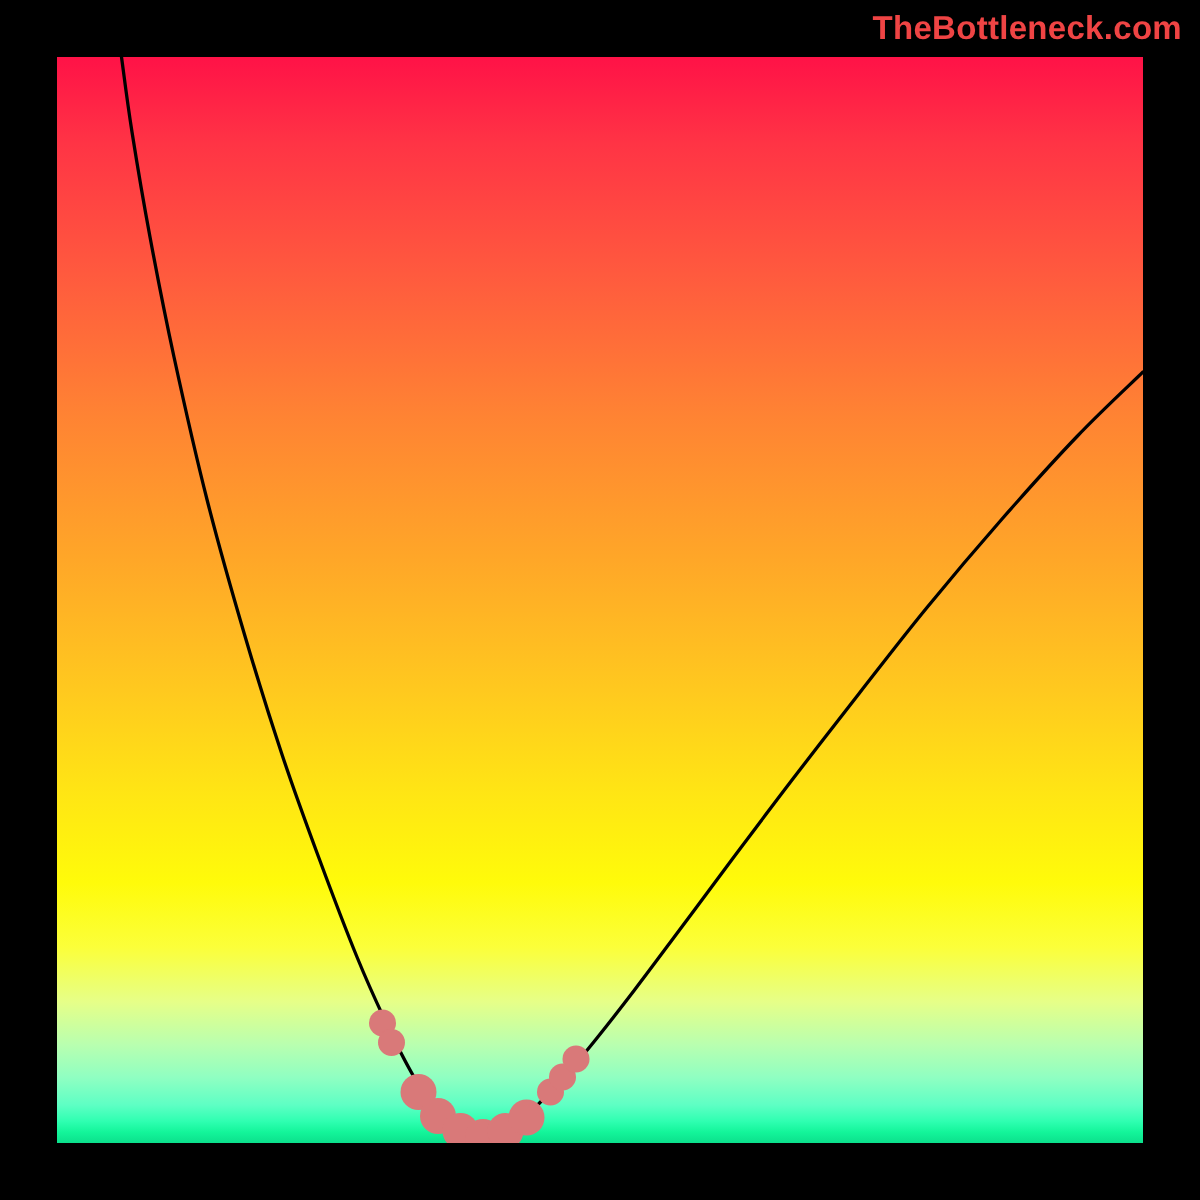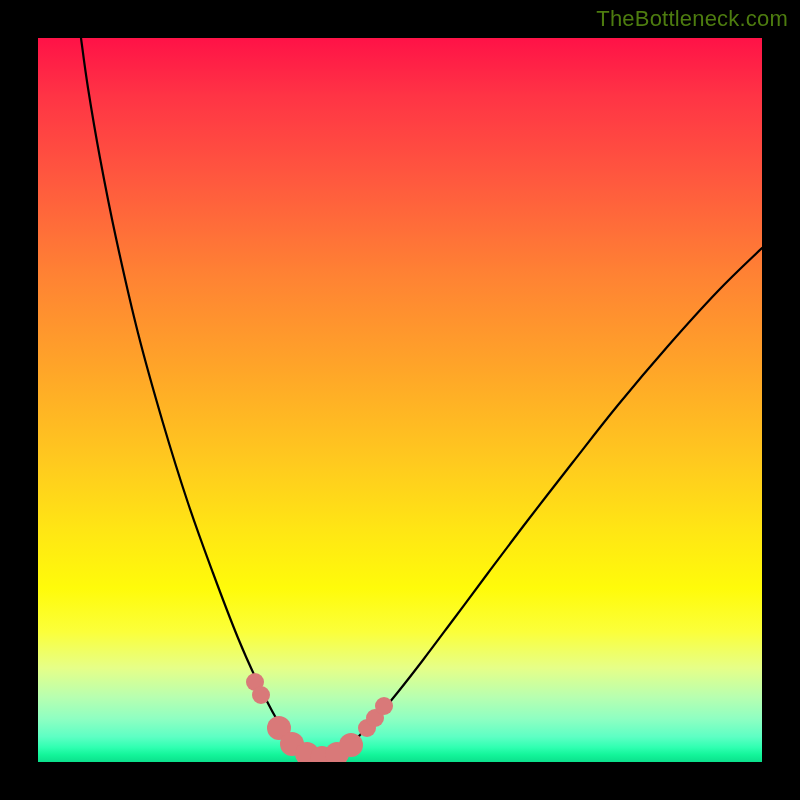--- a/index.html
+++ b/index.html
@@ -49,23 +49,23 @@
     left: 0;
     top: 0;
     width: 724px;
     height: 724px;
     display: block;
   }
   .watermark {
     position: absolute;
     top: 6px;
     right: 12px;
-    color: #4d7c0f;
+    color: #ef4444;
     font-size: 22px;
-    font-weight: 400;
+    font-weight: 700;
     letter-spacing: 0.2px;
   }
 </style>
 </head>
 <body>
 
 <div class="frame">
 
   <div class="watermark">TheBottleneck.com</div>
 

